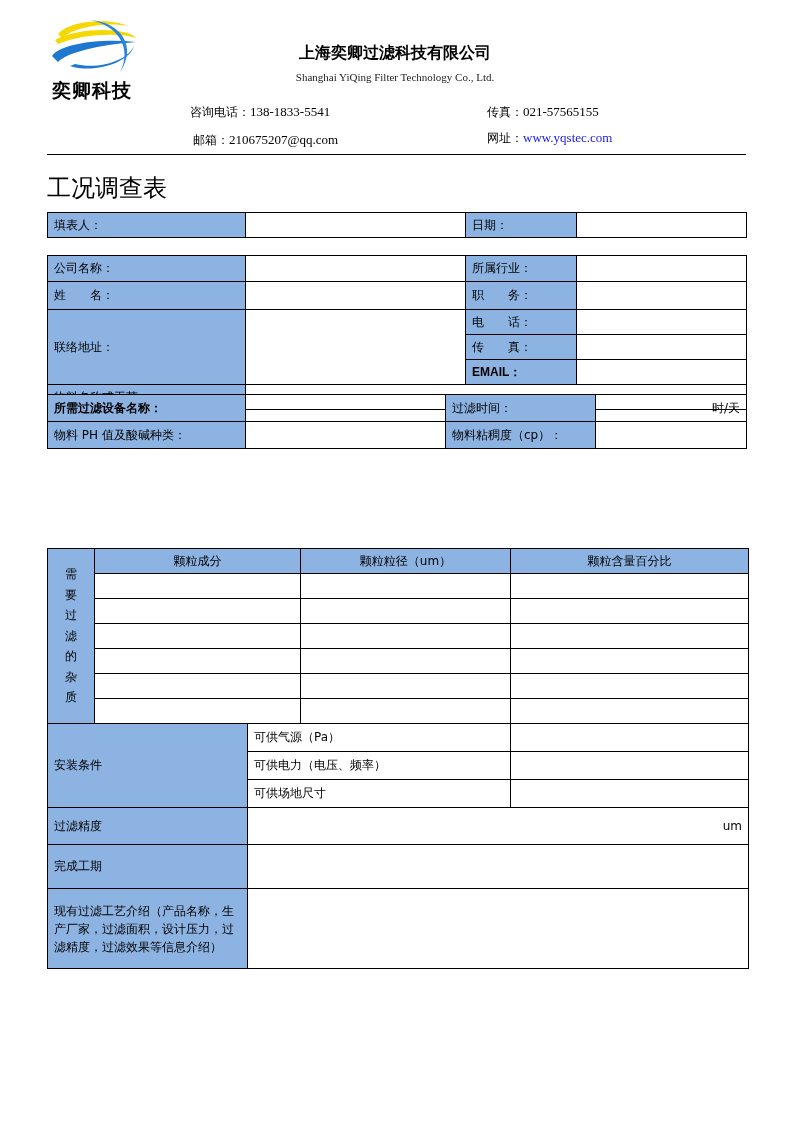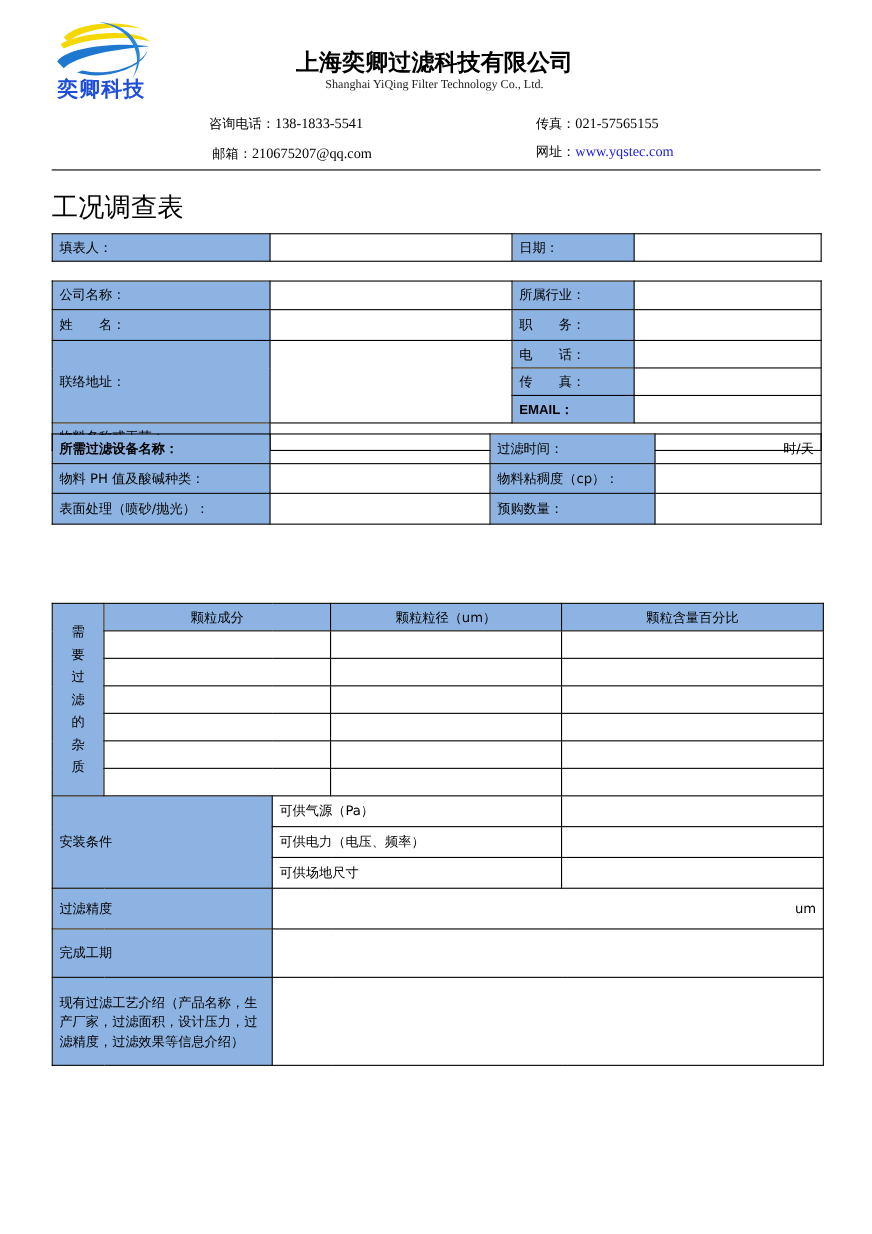--- a/index.html
+++ b/index.html
@@ -1,20 +1,20 @@
 <!DOCTYPE html>
 <html><head>
 <meta charset="utf-8">
 <style>
   html,body{margin:0;padding:0;background:#fff;}
   body{width:793px;height:1122px;position:relative;font-family:"DejaVu Sans",sans-serif;color:#000;overflow:hidden;}
   .abs{position:absolute;}
   .logo{left:50px;top:16px;width:90px;height:88px;}
-  .logo-text{left:52px;top:68px;font-size:19px;font-weight:bold;color:#1d4ed8;letter-spacing:1px;font-family:"DejaVu Sans",sans-serif;}
-  .company-cn{left:180px;top:43px;width:430px;text-align:center;font-size:21px;font-family:"DejaVu Serif",serif;font-weight:bold;}
+  .logo-text{left:52px;top:78px;font-size:19px;font-weight:bold;color:#000000;letter-spacing:1px;font-family:"DejaVu Sans",sans-serif;}
+  .company-cn{left:180px;top:43px;width:430px;text-align:center;font-size:16px;font-family:"DejaVu Serif",serif;font-weight:bold;}
   .company-en{left:180px;top:71px;width:430px;text-align:center;font-size:11px;font-family:"Liberation Serif",serif;color:#222;}
   .contact{font-size:12px;font-family:"DejaVu Sans",sans-serif;}
   .contact .val{font-family:"Liberation Serif",serif;font-size:13px;}
   .link{color:#1a1ae6;}
   .rule{left:47px;top:154px;width:699px;height:1px;background:#000;}
   .doc-title{left:47px;top:172px;width:699px;text-align:left;font-size:24px;font-family:"DejaVu Serif",serif;}
   table{border-collapse:collapse;position:absolute;table-layout:fixed;font-size:12px;}
   td{border:1px solid #000;padding:0 6px;height:24px;vertical-align:middle;white-space:nowrap;overflow:hidden;}
   td.lbl{background:#8db3e2;}
   td.r{text-align:right;}
@@ -127,26 +127,20 @@
     <td></td>
     <td class="lbl">过滤时间：</td>
     <td class="r">时/天</td>
   </tr>
   <tr style="height:27px">
     <td class="lbl">物料 PH 值及酸碱种类：</td>
     <td></td>
     <td class="lbl">物料粘稠度（cp）：</td>
     <td></td>
   </tr>
-  <tr style="height:28px">
-    <td class="lbl">表面处理（喷砂/抛光）：</td>
-    <td></td>
-    <td class="lbl">预购数量：</td>
-    <td></td>
-  </tr>
 </tbody>
   </table>
 
 <table style="left:47px;top:548px;width:701px;">
   <colgroup>
       <col style="width:47px">
       <col style="width:153px">
       <col style="width:53px">
       <col style="width:210px">
       <col style="width:238px">

